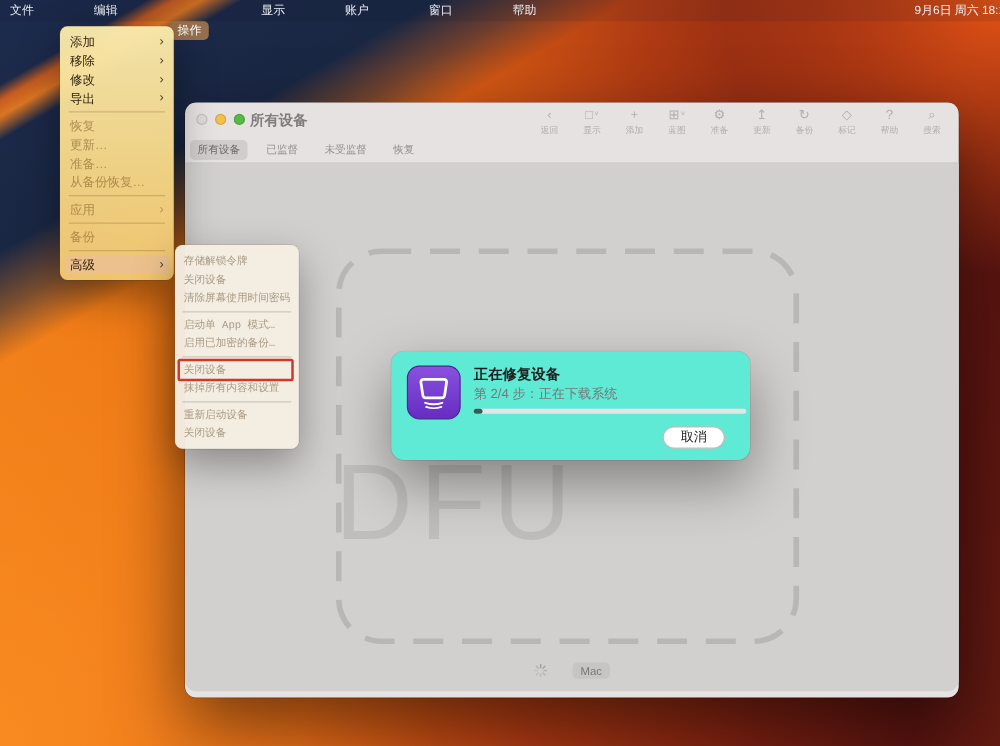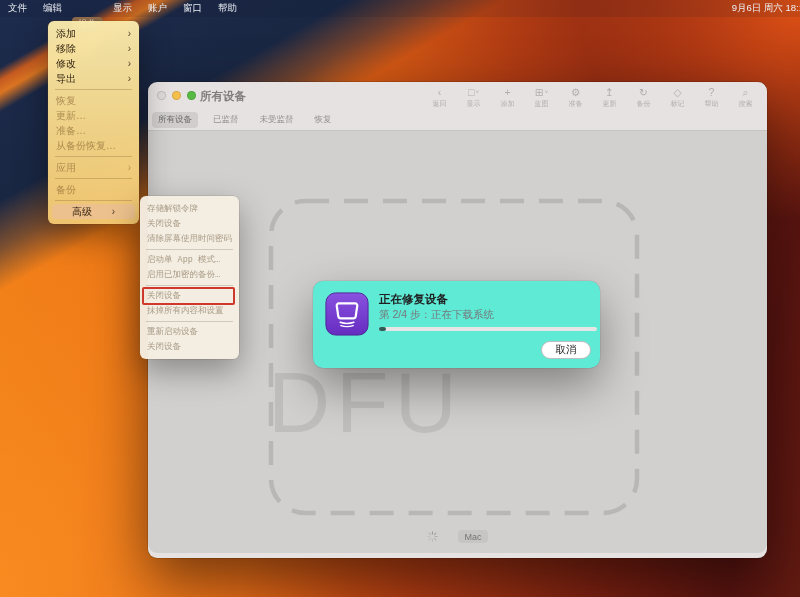--- a/index.html
+++ b/index.html
@@ -14,21 +14,21 @@
     background:
       radial-gradient(circle at 100% 0%, rgba(248,92,22,.85) 0%, rgba(248,92,22,0) 22%),
       radial-gradient(circle at 0% 100%, rgba(255,150,40,.55) 0%, rgba(255,150,40,0) 35%),
       linear-gradient(150deg, rgba(255,140,50,0) 6.4%, rgba(216,96,28,.9) 7.6%, rgba(240,125,30,.9) 8.8%, rgba(240,125,30,0) 10.6%),
       linear-gradient(150deg, #1d2b4d 0%, #1a2743 19%, rgba(26,39,67,.55) 23.5%, rgba(26,39,67,0) 27.5%),
       linear-gradient(100deg, #f28119 0%, #ef7a17 18%, #e16414 38%, #ae3a13 58%, #7c2011 78%, #5a1410 92%, #611a11 100%);
   }
   .menubar{
     position:absolute;left:0;top:0;width:800px;height:17px;
     background:rgba(10,16,38,.10);
-    display:flex;align-items:center;color:#e9edf3;font-size:9.5px;
+    display:flex;align-items:center;color:#e9edf3;font-size:9.5px;gap:32px;
   }
   .mb-item{padding:1px 6px;margin:0 2px;border-radius:4px;white-space:nowrap;}
   .mb-item.first{margin-left:2px;}
   .mb-item.active{background:#96704e;color:#fff;margin-top:31px;}
   .mb-clock{position:absolute;right:-4px;top:0;height:17px;display:flex;align-items:center;white-space:nowrap;font-size:9.5px;color:#eef1f6;}
 
   
   .menu-panel{
     position:absolute;border-radius:6px;padding:5px 0;
     box-shadow:0 12px 32px rgba(0,0,0,.4), 0 0 0 .5px rgba(120,80,30,.35);
@@ -39,21 +39,21 @@
     background:linear-gradient(180deg, rgba(248,233,172,.97) 0%, rgba(245,214,135,.97) 55%, rgba(242,199,113,.97) 100%);
   }
   .adv-menu{
     left:140px;top:196px;width:99px;
     background:rgba(244,237,226,.97);
     box-shadow:0 12px 32px rgba(0,0,0,.35), 0 0 0 .5px rgba(130,110,80,.35);
   }
   .m-row{height:15px;display:flex;align-items:center;justify-content:space-between;
     padding:0 8px;font-size:10px;color:#2e1f0d;white-space:nowrap;}
   .m-row.disabled{color:rgba(110,72,25,.5);}
-  .m-row.hl{background:#ecc18d;border-radius:4px;margin:0 4px;padding:0 20px;}
+  .m-row.hl{background:#ecc18d;border-radius:4px;margin:0 4px;padding:0 4px;}
   .m-row .sub-arrow{font-size:10px;line-height:1;opacity:.85;}
   .m-sep{height:1px;background:rgba(120,85,40,.28);margin:3px 7px;}
   .adv-menu .m-row{font-size:8.5px;padding:0 7px;color:rgba(120,100,72,.6);font-family:Liberation Mono, monospace;}
   .adv-menu .m-sep{background:rgba(120,105,85,.28);margin:2.5px 6px;}
 
   .annotation-box{
     position:absolute;left:142px;top:287px;width:93px;height:18px;
     border:2px solid #cf382c;border-radius:2px;z-index:40;box-sizing:border-box;
   }
 
@@ -96,21 +96,21 @@
     position:absolute;left:165px;top:199px;width:287px;height:87px;
     background:#5eead4;border-radius:10px;
     box-shadow:0 18px 45px rgba(0,0,0,.38), 0 0 0 .5px rgba(0,0,0,.12);
   }
   .dlg-icon{position:absolute;left:12px;top:11px;}
   .dlg-title{position:absolute;left:66px;top:11px;font-size:11.5px;font-weight:bold;color:#1f1f21;}
   .dlg-sub{position:absolute;left:66px;top:27px;font-size:10.5px;color:#77777c;}
   .dlg-track{position:absolute;left:66px;top:46px;width:218px;height:4px;border-radius:2px;background:#e5e5e5;}
   .dlg-fill{height:4px;border-radius:2px;background:#2f5d57;width:3%;}
   .dlg-cancel{
-    position:absolute;right:9px;bottom:9px;width:50px;height:18px;
+    position:absolute;right:20px;bottom:9px;width:50px;height:18px;
     background:#fff;border:1.5px solid #bdbdbd;border-radius:9px;
     display:flex;align-items:center;justify-content:center;
     font-size:10.5px;color:#1d1d1f;box-sizing:border-box;
   }
 </style>
 </head>
 <body>
 
 <div class="wallpaper"></div>
 

